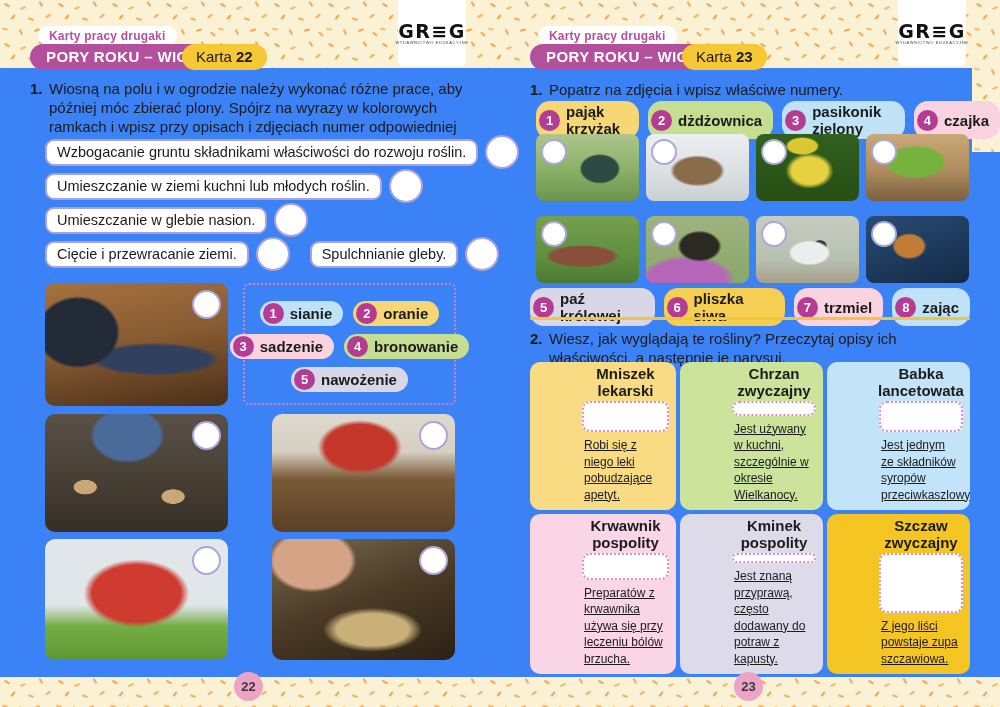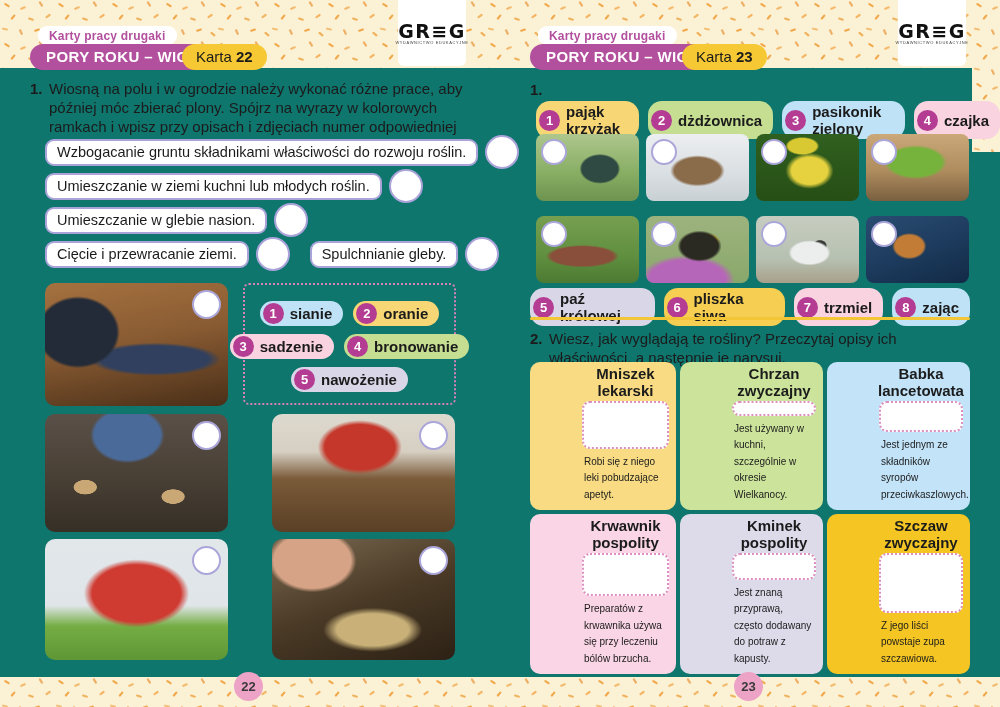--- a/index.html
+++ b/index.html
@@ -1,17 +1,17 @@
 <!DOCTYPE html>
 <html><head>
 <meta charset="utf-8">
 <style>
   html,body{margin:0;padding:0;background:#ffffff;}
   .canvas{
-    position:relative;width:1000px;height:707px;overflow:hidden;background:#0f766e;
+    position:relative;width:1000px;height:707px;overflow:hidden;background:#3b82f6;
     font-family:"Liberation Sans","DejaVu Sans",sans-serif;color:#1b1b1b;
   }
   svg{display:block}
   
   .band{position:absolute;overflow:hidden;}
   .band-top{left:0;top:0;width:1000px;height:68px;}
   .band-bottom{left:0;top:677px;width:1000px;height:30px;}
   .strip-right{left:972px;top:0;width:28px;height:152px;}
   
   .series-pill{position:absolute;background:#ffffff;color:#b3509e;font-weight:bold;
@@ -105,21 +105,21 @@
   .animal-grid .photo{position:relative;border-radius:8px;}
   .labels-row{position:absolute;display:flex;gap:9px;}
   .labels-row.centered{justify-content:center;}
   .separator{position:absolute;height:3px;background:#f2c636;border-radius:2px;}
   
   .plant-grid{position:absolute;display:grid;grid-template-columns:146px 143px 143px;
     grid-template-rows:148px 160px;gap:4px;}
   .p-cell{border-radius:10px;display:flex;flex-direction:column;overflow:hidden;padding-left:45px;}
   .p-head{font-weight:bold;font-size:15px;text-align:center;padding:3px 0 2px;flex:none;}
   .p-draw{flex:1;margin:0 7px;background:#ffffff;border:2px dotted #dc8fc0;border-radius:8px;}
-  .p-desc{font-size:10px;line-height:16.5px;padding:5px 9px 7px;flex:none;}
+  .p-desc{font-size:12px;line-height:16.5px;padding:5px 9px 7px;flex:none;text-decoration:underline;}
   .bg-p0{background:#f8db83}.bg-p1{background:#cce39b}.bg-p2{background:#c2e3f8}
   .bg-p3{background:#f9d5e5}.bg-p4{background:#dddbea}.bg-p5{background:#f5c623}
   
   .page-circle{position:absolute;top:672px;width:29px;height:29px;border-radius:50%;
     background:#eca3c6;display:flex;align-items:center;justify-content:center;
     font-size:13px;font-weight:bold;color:#3a3a3a;z-index:5;}
 </style>
 </head>
 <body>
 
@@ -247,20 +247,21 @@
     <div class="series-pill" style="left:538px;top:26px;">Karty pracy drugaki</div>
     <div class="title-pill" style="left:530px;top:44px;">PORY ROKU – WIOSNA</div>
     <div class="karta-pill" style="left:682px;top:44px;"><span>Karta</span>&nbsp;<b>23</b></div>
     <div class="logo-block" style="left:898px;">
       <div class="logo-text">GR≡G</div>
       <div class="logo-sub">WYDAWNICTWO EDUKACYJNE</div>
     </div>
 
     <div class="task" style="left:530px;top:80px;width:440px;">
       <span class="tnum">1.</span>
+      <span>Popatrz na zdjęcia i wpisz właściwe numery.</span>
     </div>
 
     <div class="labels-row" style="left:536px;top:101px;">
       <div class="num-pill c-yellow">
           <span class="ncirc">1</span>
           <span>pająk krzyżak</span>
         </div>
       <div class="num-pill c-green">
           <span class="ncirc">2</span>
           <span>dżdżownica</span>

